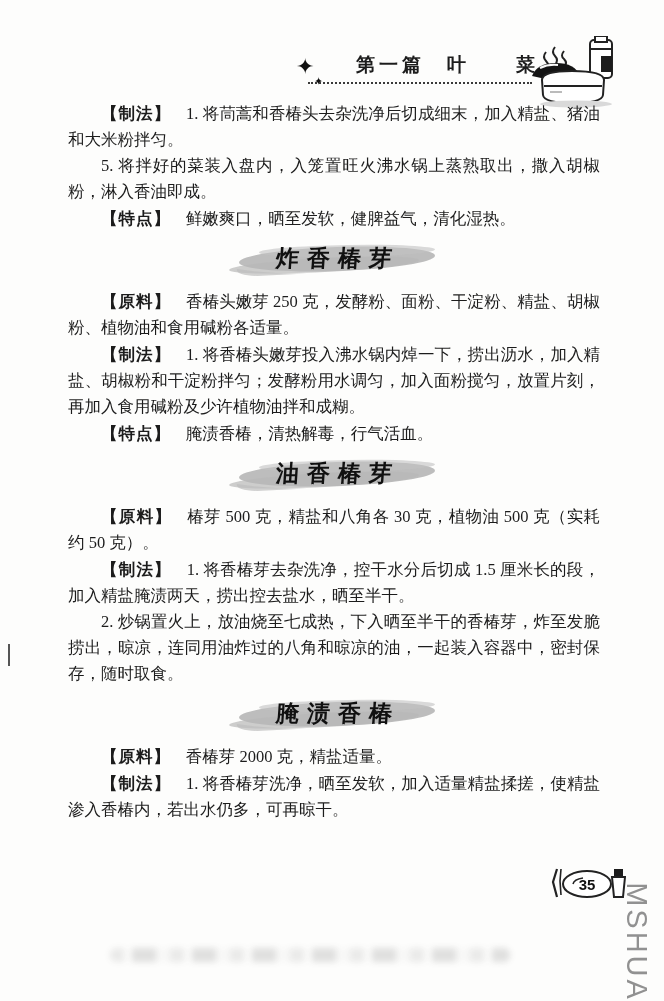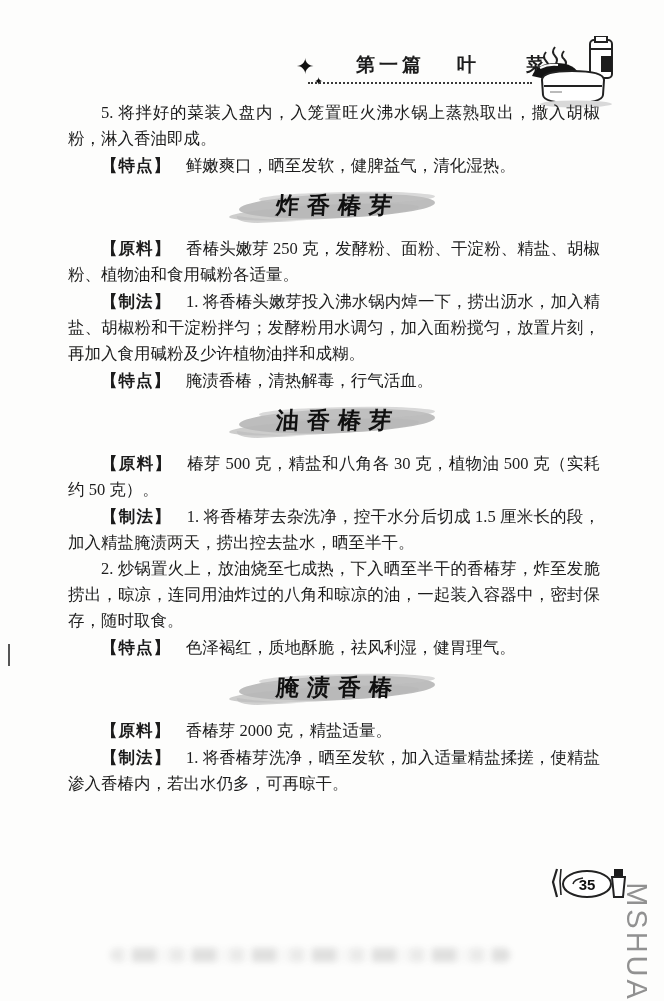--- a/index.html
+++ b/index.html
@@ -11,21 +11,21 @@
 
   
   .header { position:absolute; top:44px; left:292px; width:332px; height:66px; }
   .header-rule {
     position:absolute; left:16px; right:92px; top:38px;
     border-bottom:2px dotted #3a3a3a; height:0;
   }
   .sparkle-big { position:absolute; left:4px; top:12px; font-size:22px; color:#111; line-height:1; }
   .sparkle-small { position:absolute; left:22px; top:32px; font-size:11px; color:#111; line-height:1; }
   .header-title {
-    position:absolute; left:64px; top:8px; display:flex; gap:32px;
+    position:absolute; left:64px; top:8px; display:flex; gap:22px;
     font-size:19px; font-weight:600; letter-spacing:4px; white-space:pre;
   }
   .header-art { position:absolute; right:-4px; top:-8px; }
 
   
   .content {
     position:absolute; top:100px; left:68px; width:532px;
     font-size:16.5px; line-height:26px; text-align:justify;
   }
   .para { margin:0; text-indent:2em; }
@@ -94,20 +94,23 @@
       <path d="M20 50 h58" stroke="#222" stroke-width="2"></path>
       <path d="M26 56 h12" stroke="#bbb" stroke-width="2"></path>
       <ellipse cx="52" cy="68" rx="36" ry="3.5" fill="#d9d9d9"></ellipse>
     </svg>
   </div>
 
   <div class="content">
 
     <section>
       <p class="para">
+        <span class="label">【制法】</span><span>1. 将茼蒿和香椿头去杂洗净后切成细末，加入精盐、猪油和大米粉拌匀。</span>
+      </p>
+      <p class="para">
         <span>5. 将拌好的菜装入盘内，入笼置旺火沸水锅上蒸熟取出，撒入胡椒粉，淋入香油即成。</span>
       </p>
       <p class="para">
         <span class="label">【特点】</span><span>鲜嫩爽口，晒至发软，健脾益气，清化湿热。</span>
       </p>
     </section>
 
     <section>
       <div class="recipe-title">
         <svg class="brush" width="230" height="40" viewBox="0 0 230 40">
@@ -141,23 +144,20 @@
       </div>
       <p class="para">
         <span class="label">【原料】</span><span>椿芽 500 克，精盐和八角各 30 克，植物油 500 克（实耗约 50 克）。</span>
       </p>
       <p class="para">
         <span class="label">【制法】</span><span>1. 将香椿芽去杂洗净，控干水分后切成 1.5 厘米长的段，加入精盐腌渍两天，捞出控去盐水，晒至半干。</span>
       </p>
       <p class="para">
         <span>2. 炒锅置火上，放油烧至七成热，下入晒至半干的香椿芽，炸至发脆捞出，晾凉，连同用油炸过的八角和晾凉的油，一起装入容器中，密封保存，随时取食。</span>
       </p>
-      <p class="para">
-        <span class="label">【特点】</span><span>色泽褐红，质地酥脆，祛风利湿，健胃理气。</span>
-      </p>
     </section>
 
     <section>
       <div class="recipe-title">
         <svg class="brush" width="230" height="40" viewBox="0 0 230 40">
           <ellipse cx="118" cy="20" rx="98" ry="12" fill="#adadad" opacity="0.8" transform="rotate(-2 118 20)"></ellipse>
           <ellipse cx="105" cy="26" rx="95" ry="7" fill="#b8b8b8" opacity="0.7" transform="rotate(-3 105 26)"></ellipse>
           <ellipse cx="128" cy="12" rx="88" ry="6" fill="#c2c2c2" opacity="0.6" transform="rotate(-1 128 12)"></ellipse>
           <path d="M18 30 q40 6 80 4 l-60 3 q-22 -1 -20 -7 z" fill="#bdbdbd" opacity="0.7"></path>
         </svg>

